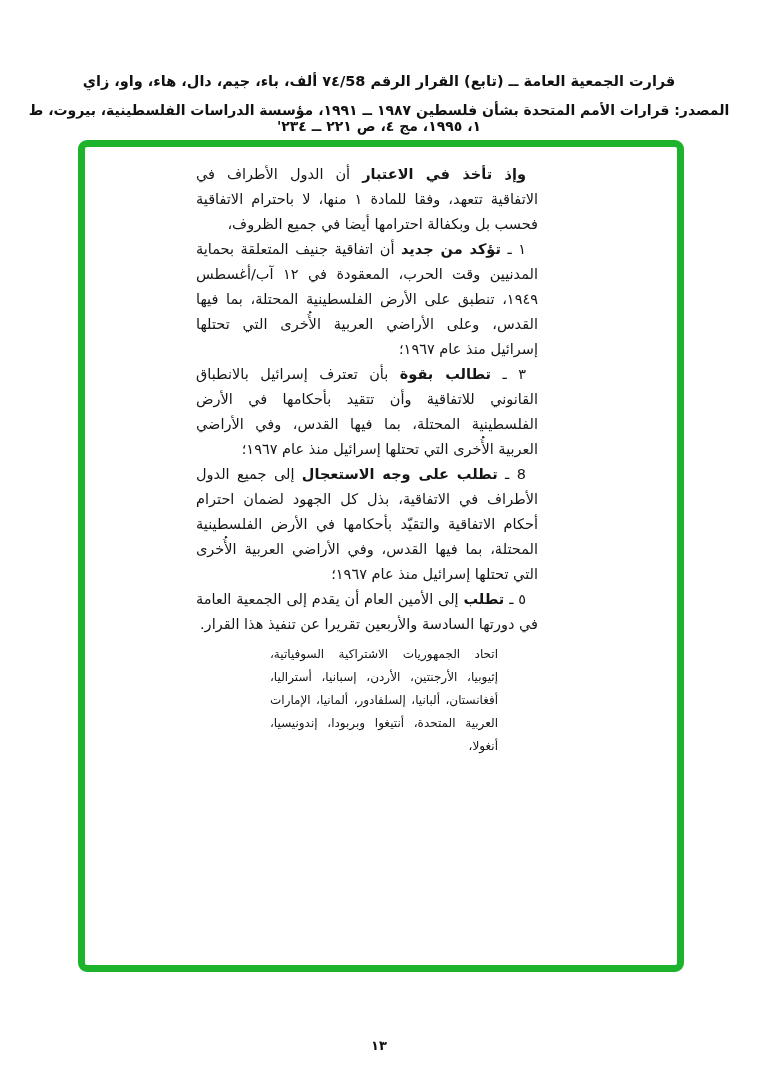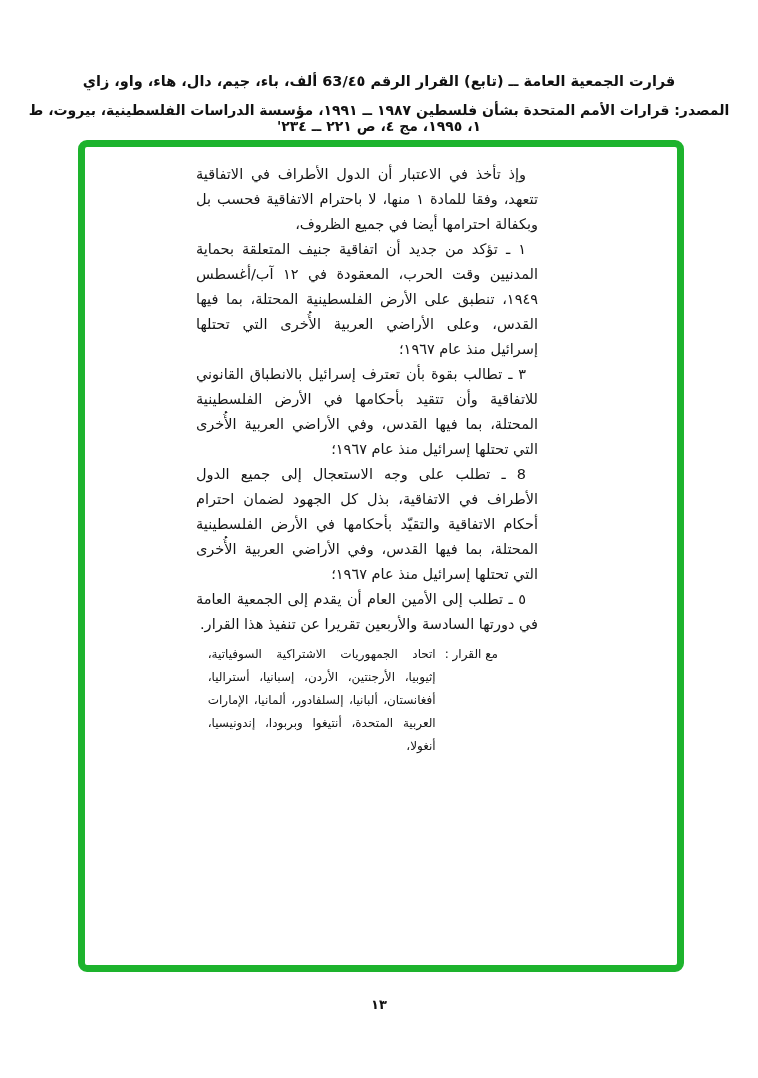--- a/index.html
+++ b/index.html
@@ -17,59 +17,58 @@
   }
   .green-box{
     position:absolute;left:78px;top:140px;width:606px;height:832px;
     box-sizing:border-box;border:7px solid #1db32d;border-radius:9px;background:#fff;
   }
   .content{
     position:absolute;top:162px;right:220px;width:342px;
     font-size:14.5px;line-height:25px;text-align:justify;color:#151515;
   }
   .para{margin:0;text-indent:12px;}
-  .para b{font-weight:normal;}
+  .para b{font-weight:bold;}
   .vote-note{
     width:126px;margin:7px 97px 0 0;
     font-size:12px;line-height:23px;text-align:justify;
   }
   .vote-with{
     display:flex;margin:6px 40px 0 0;gap:9px;
     font-size:12px;line-height:23px;
   }
   .vote-with-label{white-space:nowrap;flex:none;}
   .vote-with-body{width:228px;text-align:justify;}
   .page-number{
-    position:absolute;top:997px;left:0;right:0;text-align:center;
+    position:absolute;top:1038px;left:0;right:0;text-align:center;
     font-size:13px;font-weight:bold;color:#111;
   }
 </style>
 </head>
 <body>
 
-<div class="header-title">قرارت الجمعية العامة ــ (تابع) القرار الرقم 63/٤٥ ألف، باء، جيم، دال، هاء، واو، زاي</div>
+<div class="header-title">قرارت الجمعية العامة ــ (تابع) القرار الرقم ٧٤/58 ألف، باء، جيم، دال، هاء، واو، زاي</div>
 
 <div class="source-line">المصدر: قرارات الأمم المتحدة بشأن فلسطين ١٩٨٧ ــ ١٩٩١، مؤسسة الدراسات الفلسطينية، بيروت، ط ١، ١٩٩٥، مج ٤، ص ٢٢١ ــ ٢٣٤'</div>
 
 <div class="green-box"></div>
 
 <div class="content">
 
   <p class="para"><b>وإذ تأخذ في الاعتبار</b> <span>أن الدول الأطراف في الاتفاقية تتعهد، وفقا للمادة ١ منها، لا باحترام الاتفاقية فحسب بل وبكفالة احترامها أيضا في جميع الظروف،</span></p>
 
   <p class="para"><span>١ ـ</span> <b>تؤكد من جديد</b> <span>أن اتفاقية جنيف المتعلقة بحماية المدنيين وقت الحرب، المعقودة في ١٢ آب/أغسطس ١٩٤٩، تنطبق على الأرض الفلسطينية المحتلة، بما فيها القدس، وعلى الأراضي العربية الأُخرى التي تحتلها إسرائيل منذ عام ١٩٦٧؛</span></p>
 
 
   <p class="para"><span>٣ ـ</span> <b>تطالب بقوة</b> <span>بأن تعترف إسرائيل بالانطباق القانوني للاتفاقية وأن تتقيد بأحكامها في الأرض الفلسطينية المحتلة، بما فيها القدس، وفي الأراضي العربية الأُخرى التي تحتلها إسرائيل منذ عام ١٩٦٧؛</span></p>
 
   <p class="para"><span>8 ـ</span> <b>تطلب على وجه الاستعجال</b> <span>إلى جميع الدول الأطراف في الاتفاقية، بذل كل الجهود لضمان احترام أحكام الاتفاقية والتقيّد بأحكامها في الأرض الفلسطينية المحتلة، بما فيها القدس، وفي الأراضي العربية الأُخرى التي تحتلها إسرائيل منذ عام ١٩٦٧؛</span></p>
 
   <p class="para"><span>٥ ـ</span> <b>تطلب</b> <span>إلى الأمين العام أن يقدم إلى الجمعية العامة في دورتها السادسة والأربعين تقريرا عن تنفيذ هذا القرار.</span></p>
 
 
   <div class="vote-with">
-    <div class="vote-with-label">مع القرار :</div>
     <div class="vote-with-body">اتحاد الجمهوريات الاشتراكية السوفياتية، إثيوبيا، الأرجنتين، الأردن، إسبانيا، أستراليا، أفغانستان، ألبانيا، إلسلفادور، ألمانيا، الإمارات العربية المتحدة، أنتيغوا وبربودا، إندونيسيا، أنغولا،</div>
   </div>
 
 </div>
 
 <div class="page-number">١٣</div>
 
 </body></html>

